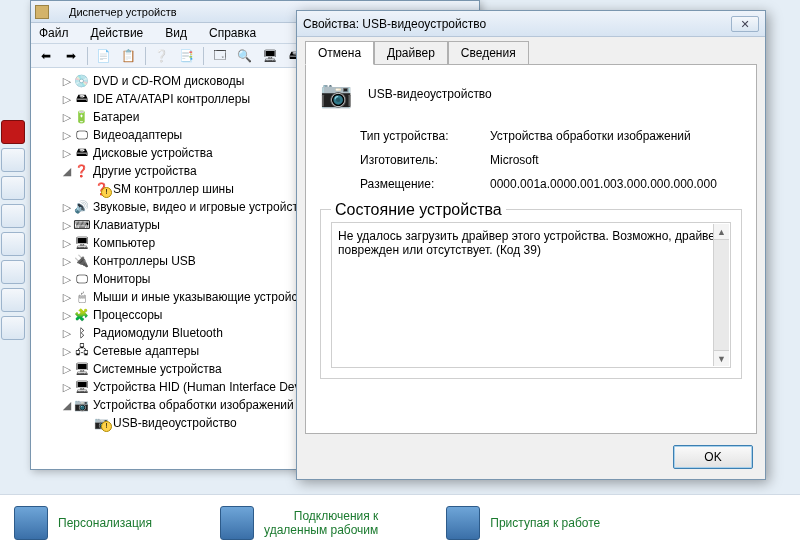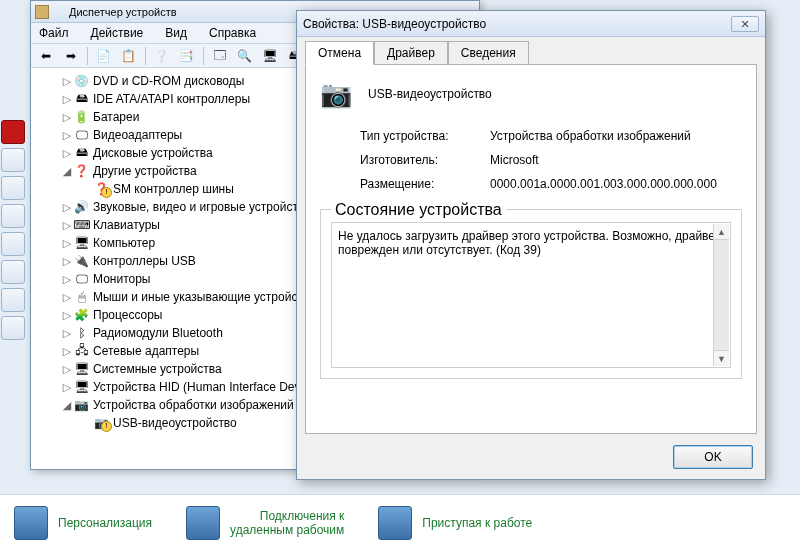--- a/index.html
+++ b/index.html
@@ -171,21 +171,21 @@
   .leftdock div {
     width:24px; height:24px; border:1px solid #9db4cc;
     background: linear-gradient(#f4f7fb,#dae6f2);
     border-radius:3px;
   }
   .leftdock div.red { background:#c31818; border-color:#7a0d0d; }
 
   
   .cpanel {
     position:absolute; left:0; right:0; bottom:0; height:56px;
-    display:flex; align-items:center; gap:34px;
+    display:flex; align-items:center; gap:68px;
     padding:0 14px;
     background:#fff;
     border-top:1px solid #d0dae5;
   }
   .cpitem { display:flex; align-items:center; gap:10px; color:#1b7a2f; }
   .cpitem .cpico {
     width:34px; height:34px; background:linear-gradient(#6ea5d8,#3a6fa8);
     border:1px solid #2d5b8a; border-radius:3px;
   }
   .cpitem .cplbl { line-height:14px; }

